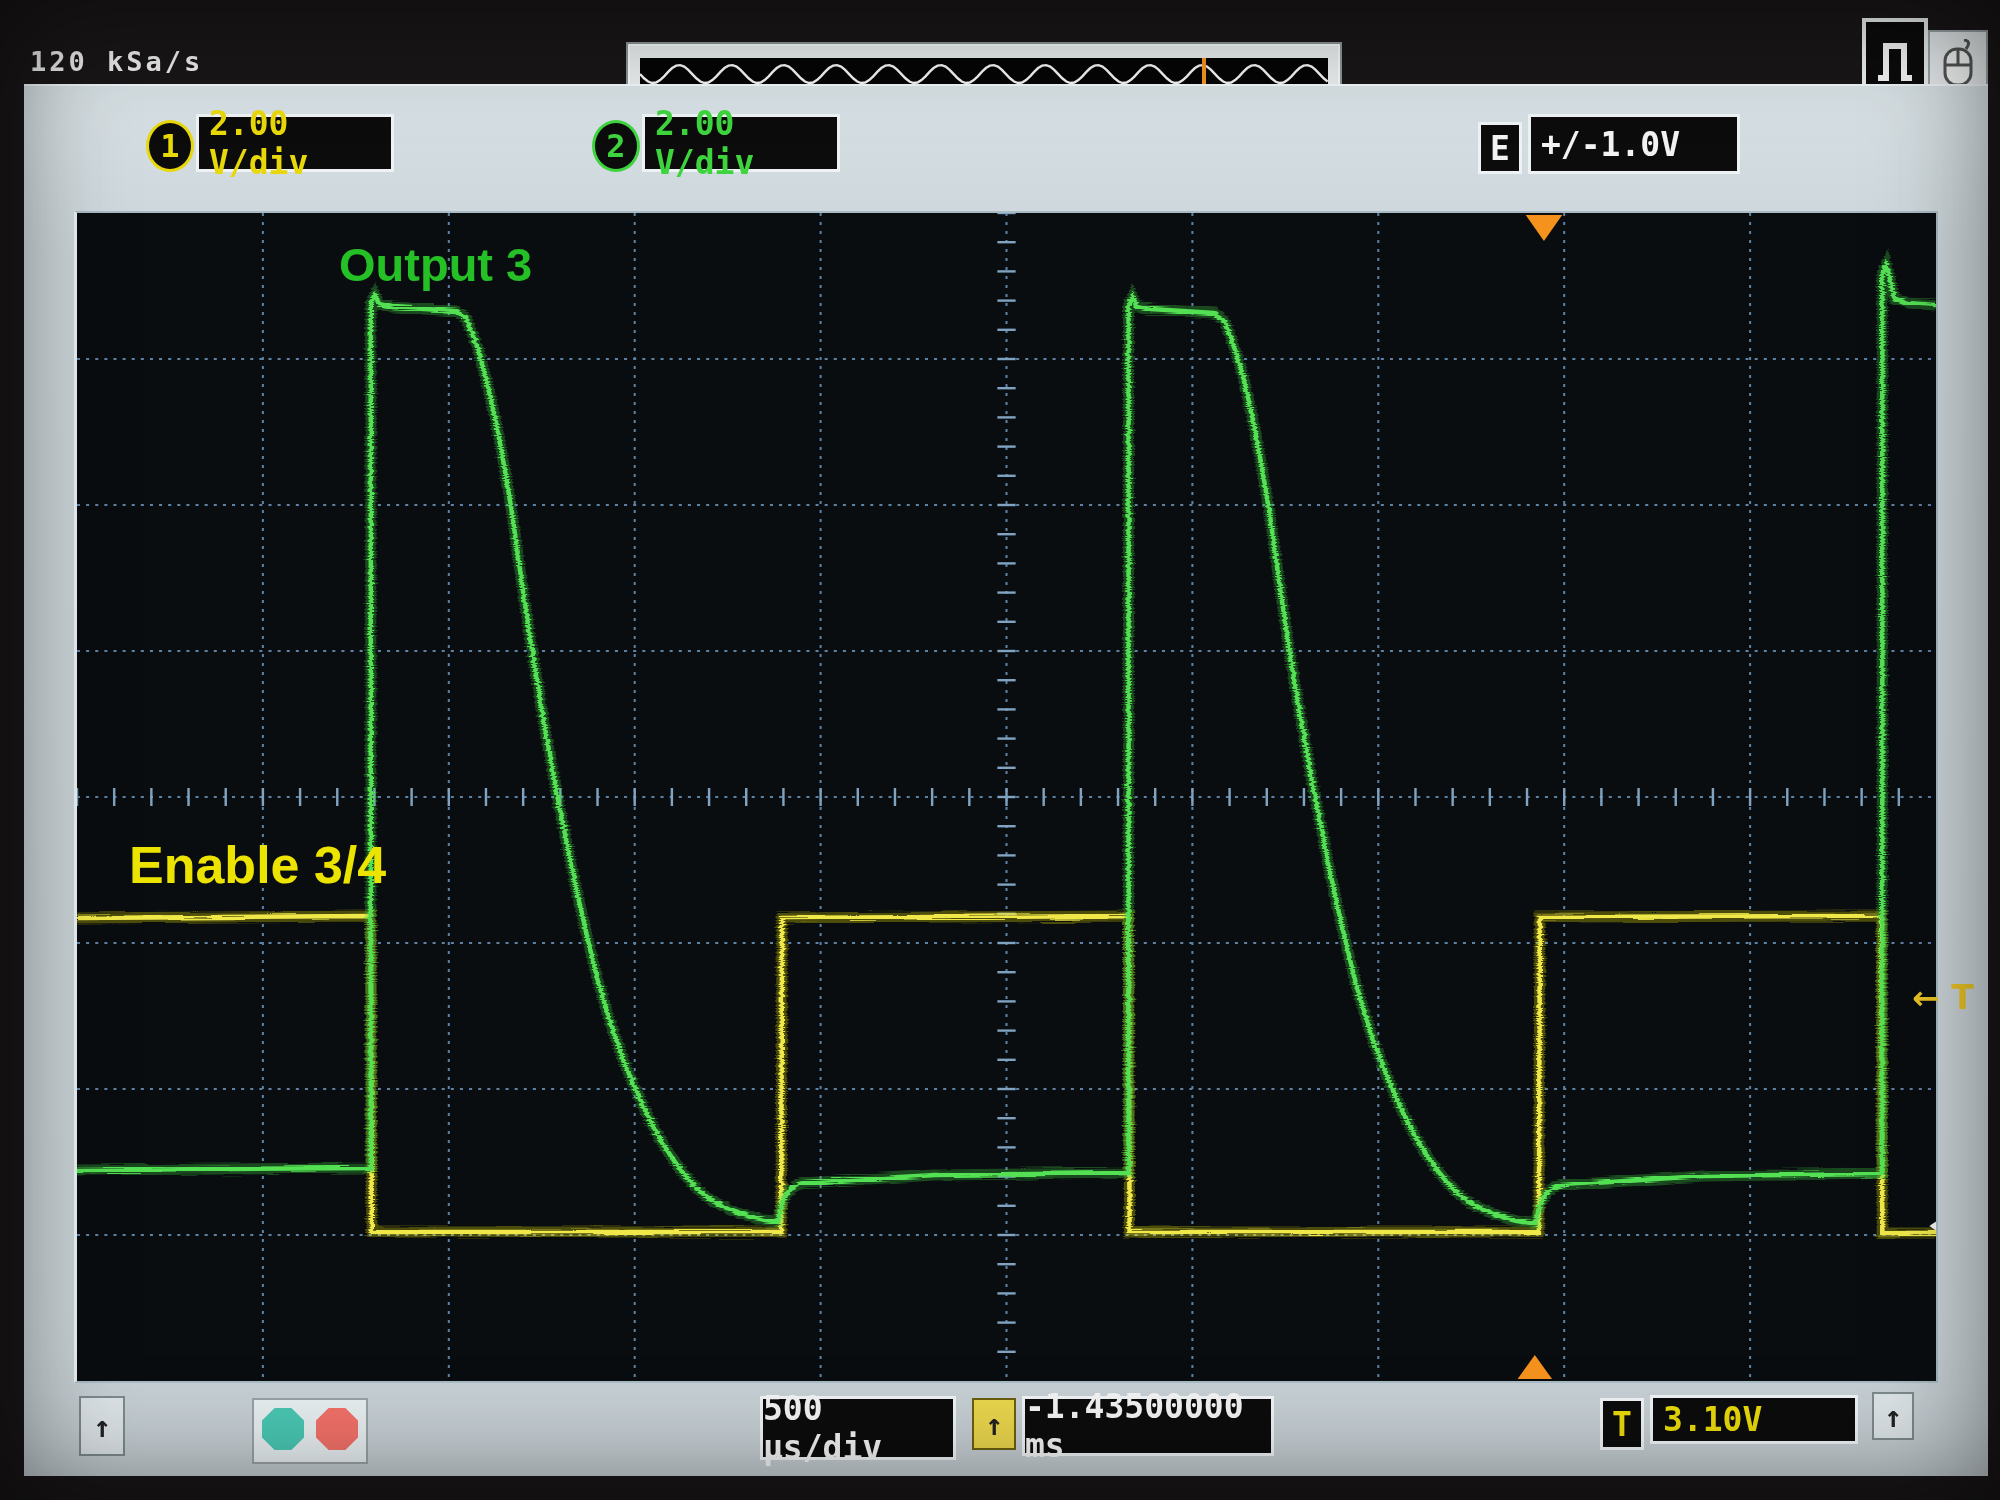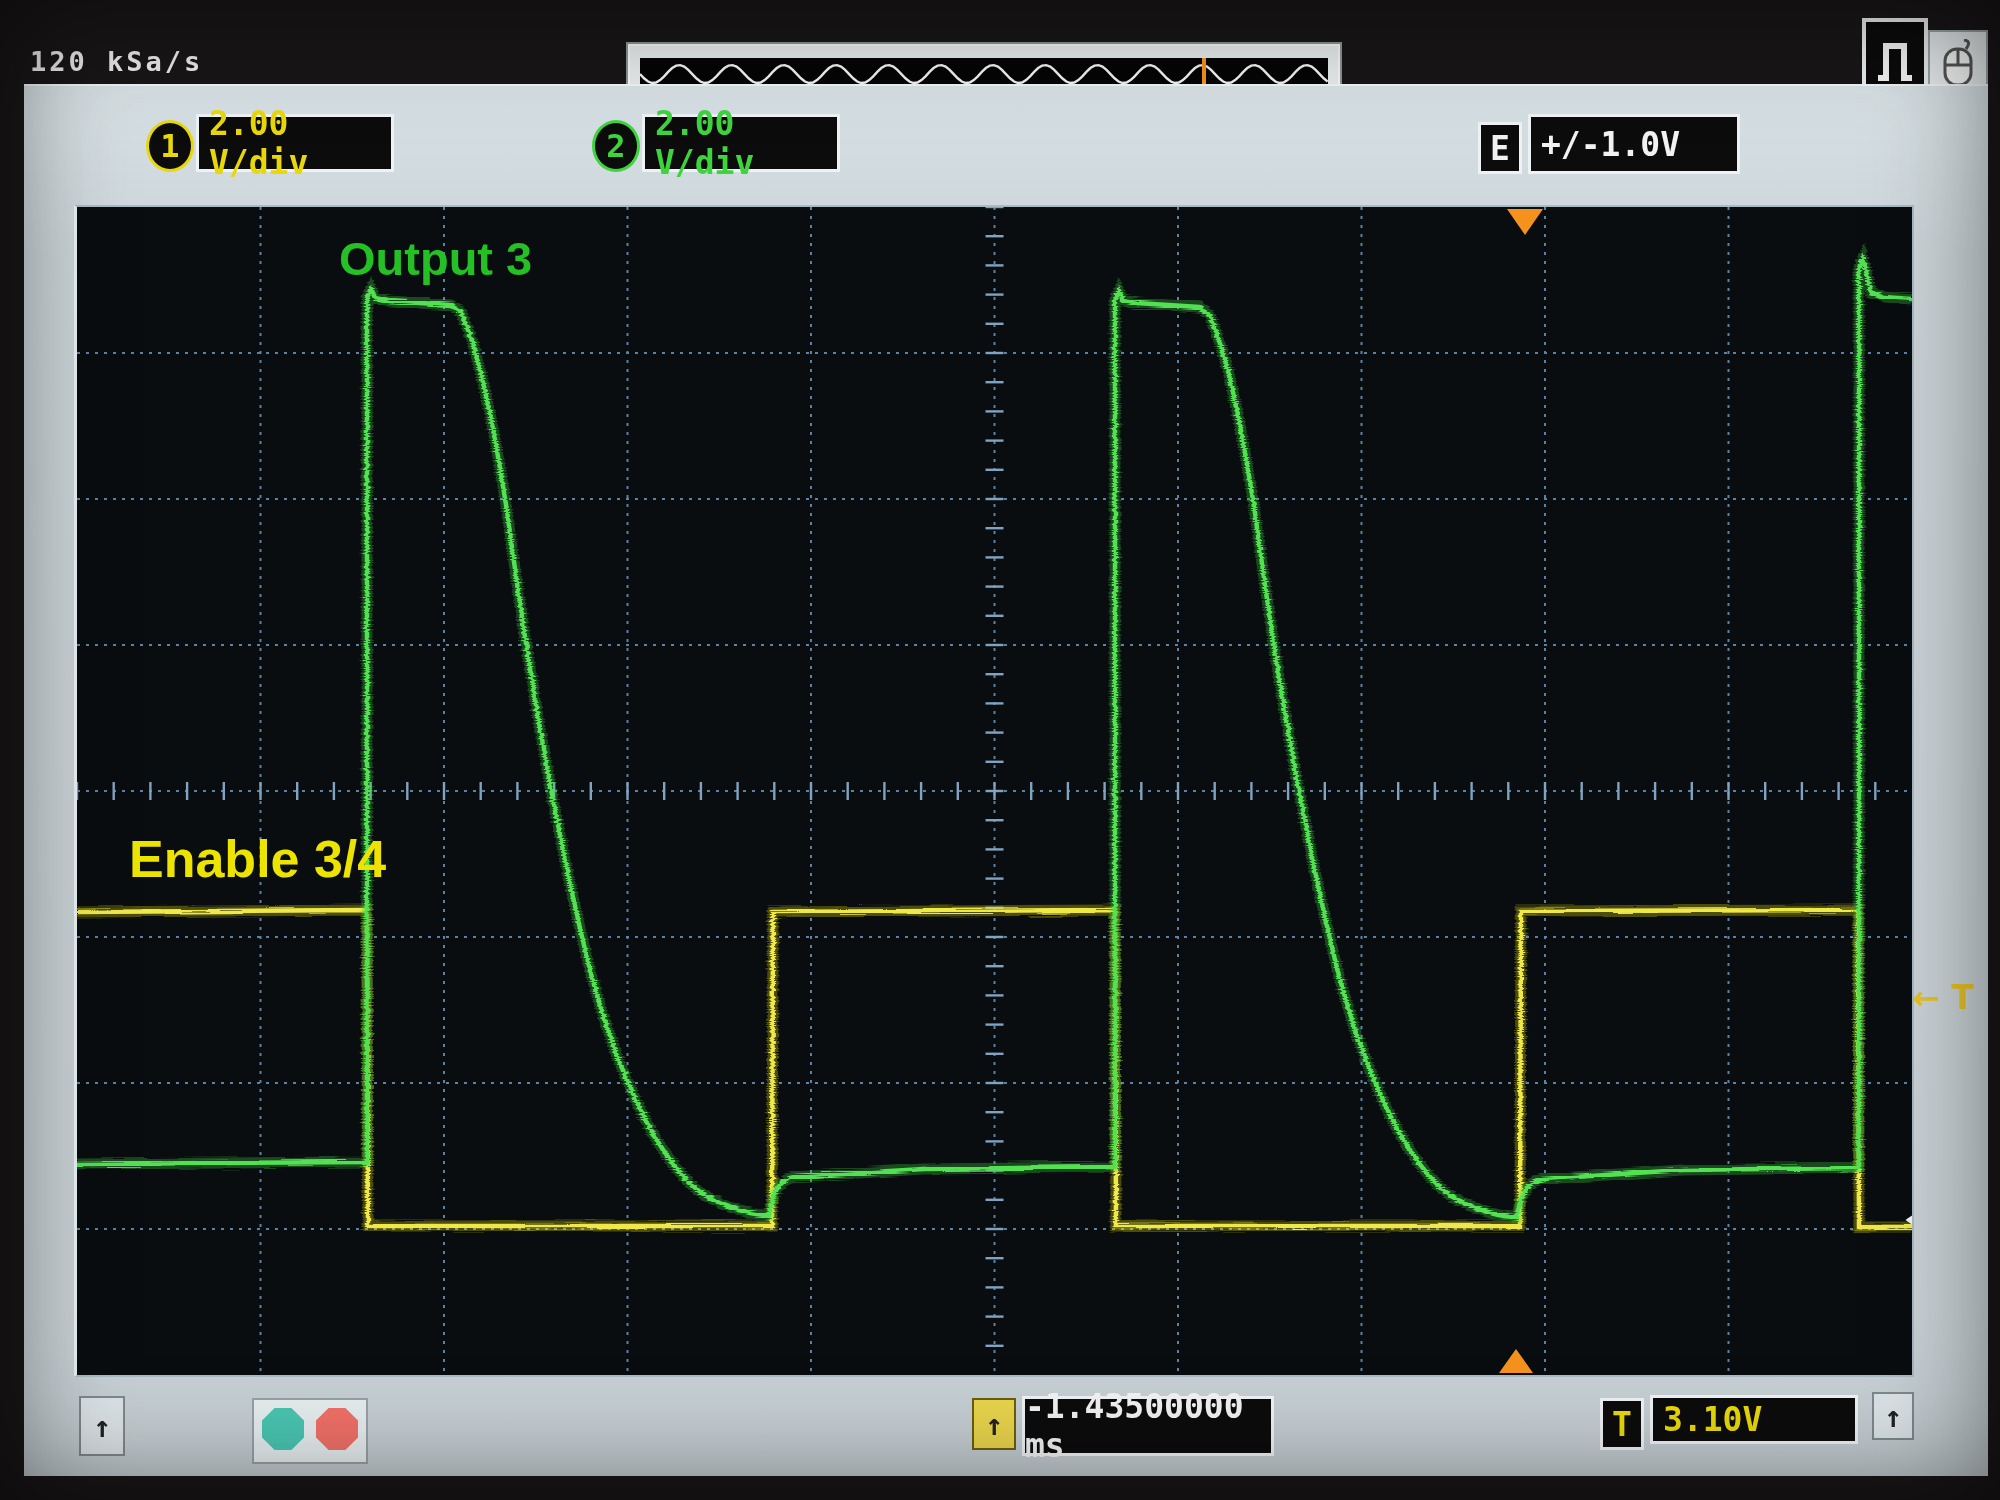--- a/index.html
+++ b/index.html
@@ -22,22 +22,22 @@
   .btn-mouse{position:absolute;left:1928px;top:30px;width:56px;height:64px;background:#e7ebed;
      border:2px solid #9aa3a6;display:flex;align-items:center;justify-content:center;}
   
   .badge{position:absolute;width:42px;height:46px;border-radius:50%;background:#0c0c0c;
      display:flex;align-items:center;justify-content:center;font-size:32px;font-weight:bold;}
   .rbox{position:absolute;background:#0c0c0c;border:3px solid #eef2f4;display:flex;align-items:center;
      font-size:33px;font-weight:bold;padding-left:10px;box-sizing:border-box;}
   .rbox.center{justify-content:center;padding-left:0;}
   .c1{color:#e8d80a;} .c2{color:#3ed43e;} .cw{color:#f2f2f2;}
   
-  #grat{position:absolute;left:74px;top:205px;width:1835px;height:1168px;background:#0a0d10;
-     border:2px solid #a8bac4;border-left:3px solid #eaf2f6;box-sizing:content-box;}
+  #grat{position:absolute;left:74px;top:211px;width:1835px;height:1168px;background:#0a0d10;
+     border:2px solid #a8bac4;border-left:3px solid #eaf2f6;box-sizing:content-box;padding-left:24px;}
   #grat svg{position:absolute;inset:0;width:100%;height:100%;}
   .anno{position:absolute;font-family:"Liberation Sans",sans-serif;font-weight:bold;}
   .anno.g{color:#25c025;} .anno.y{color:#ece400;}
   
   .upbtn{position:absolute;background:#dde4e7;border:2px solid #7e8a8e;color:#222;
      display:flex;align-items:center;justify-content:center;font-size:30px;font-weight:bold;}
   .runsel{position:absolute;left:252px;top:1398px;width:112px;height:62px;background:#e6edef;
      border:2px solid #97a1a5;}
   .oct{position:absolute;width:42px;height:42px;top:1408px;
      clip-path:polygon(30% 0,70% 0,100% 30%,100% 70%,70% 100%,30% 100%,0 70%,0 30%);}
@@ -218,19 +218,20 @@
     <div class="anno y" style="left:52px;top:622px;font-size:52px;">Enable 3/4</div>
   </div>
 
   <div class="tmark" style="left:1912px;top:978px;">← T</div>
 
   <div class="upbtn" style="left:79px;top:1396px;width:42px;height:56px;">↑</div>
   <div class="runsel"></div>
   <div class="oct" style="left:262px;background:#49c5b1;"></div>
   <div class="oct" style="left:316px;background:#f07068;"></div>
 
+  <div class="rbox cw center" style="left:760px;top:1396px;width:196px;height:64px;">500 µs/div</div>
   <div class="upbtn" style="left:972px;top:1398px;width:40px;height:48px;background:#e8d44c;border-color:#6b5e10;">↑</div>
   <div class="rbox cw center" style="left:1022px;top:1396px;width:252px;height:60px;">-1.43500000 ms</div>
   <div class="rbox c1 center" style="left:1600px;top:1398px;width:44px;height:52px;">T</div>
   <div class="rbox c1" style="left:1650px;top:1395px;width:208px;height:49px;">3.10V</div>
   <div class="upbtn" style="left:1872px;top:1392px;width:38px;height:44px;">↑</div>
 
 </div>
 
 </body></html>

